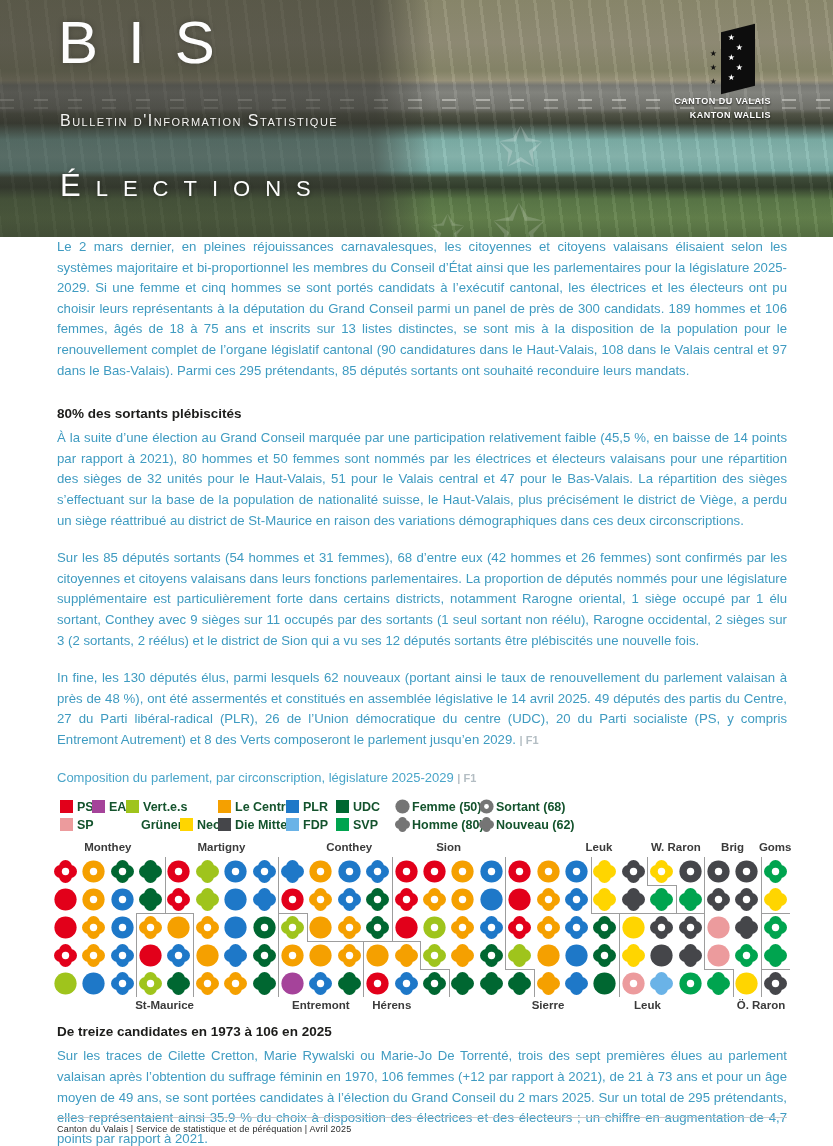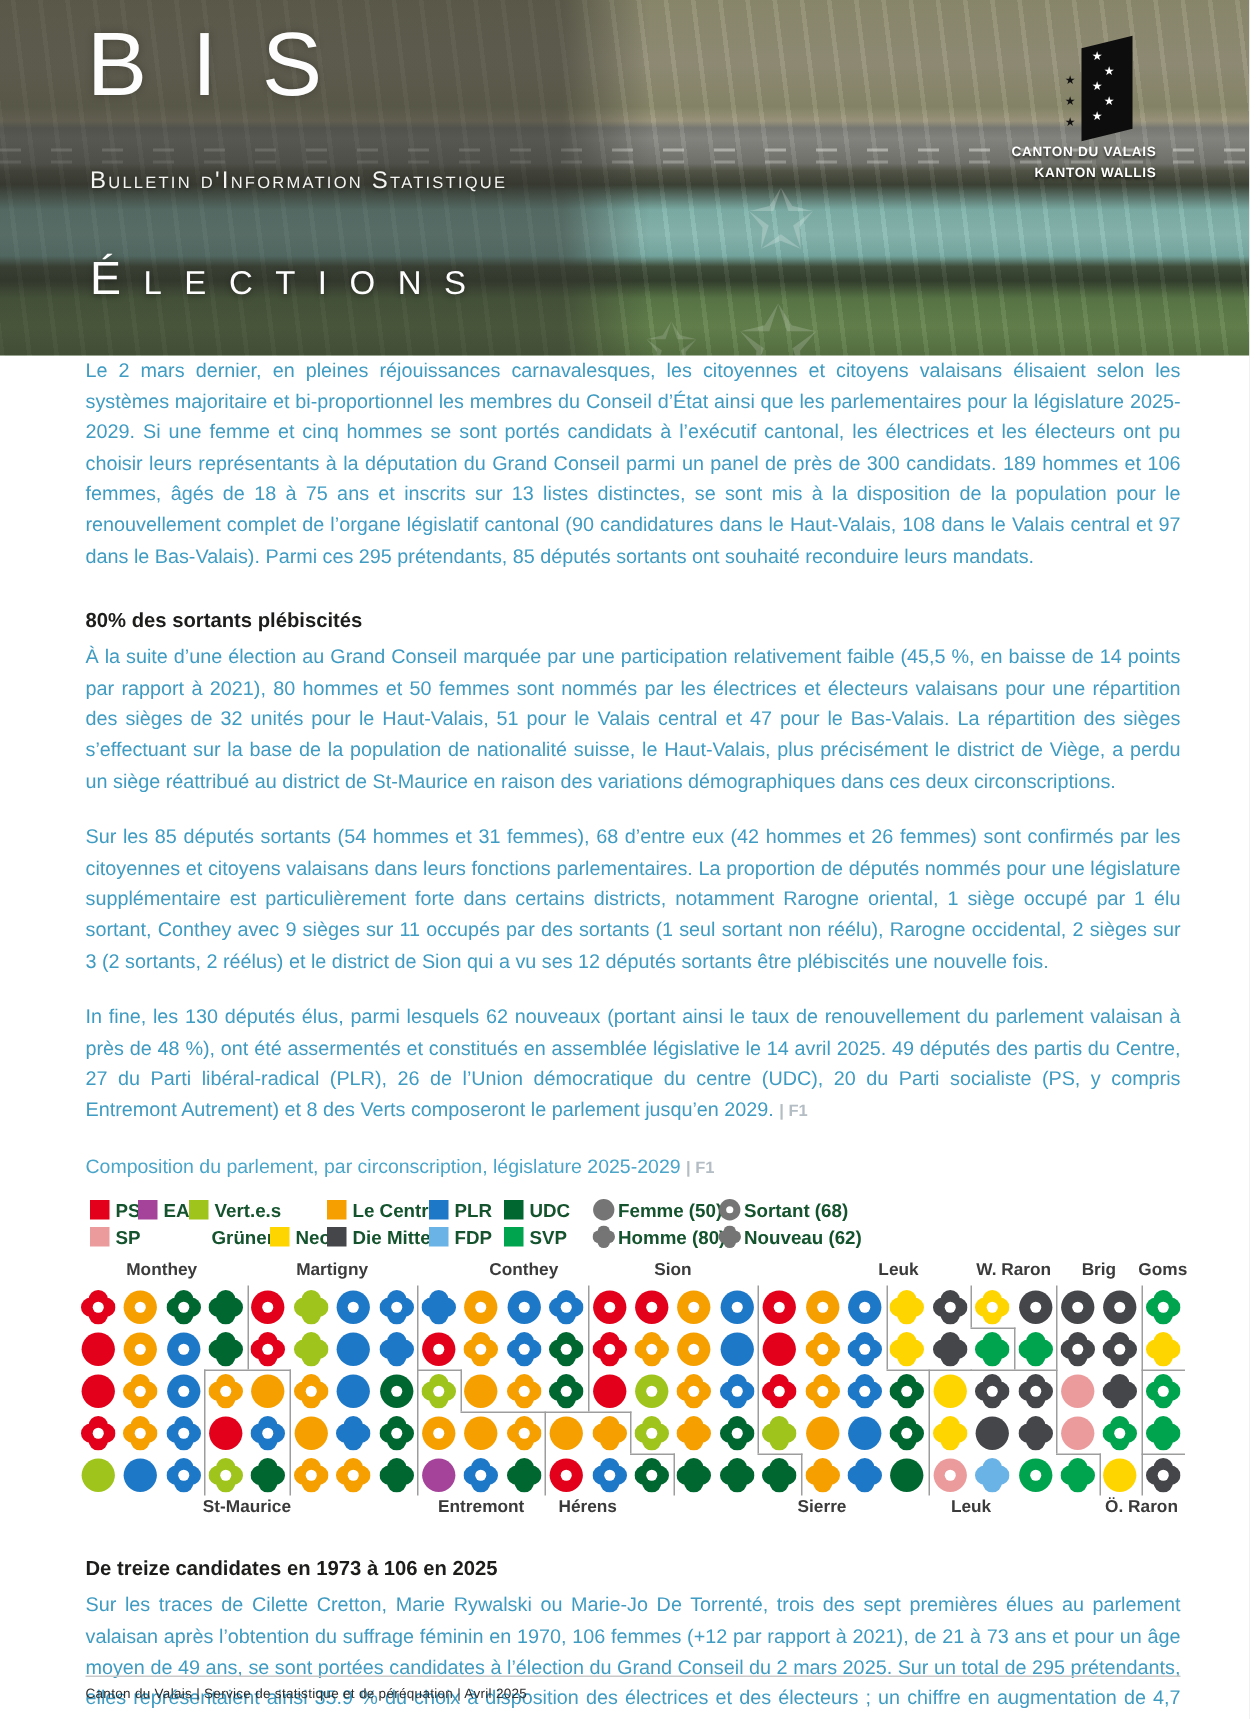--- a/index.html
+++ b/index.html
@@ -773,21 +773,21 @@
         <div class="bline" style="left: 363.2px; top: 128px; width: 29.4px; height: 1px;"></div>
         <div class="bline" style="left: 448.4px; top: 128px; width: 29.4px; height: 1px;"></div>
         <div class="bline" style="left: 533.6px; top: 72px; width: 57.8px; height: 1px;"></div>
         <div class="bline" style="left: 590.4px; top: 44px; width: 29.4px; height: 1px;"></div>
         <div class="bline" style="left: 590.4px; top: 72px; width: 57.8px; height: 1px;"></div>
         <div class="bline" style="left: 647.2px; top: 128px; width: 29.4px; height: 1px;"></div>
         <div class="bline" style="left: 704px; top: 72px; width: 29.4px; height: 1px;"></div>
         <div class="bline" style="left: 704px; top: 128px; width: 29.4px; height: 1px;"></div>
       </div>
 
-    <h2 style="margin-top:21px;">De treize candidates en 1973 à 106 en 2025</h2>
+    <h2 style="margin-top:7px;">De treize candidates en 1973 à 106 en 2025</h2>
     <p class="body-text">Sur les traces de Cilette Cretton, Marie Rywalski ou Marie-Jo De Torrenté, trois des sept premières élues au parlement valaisan après l’obtention du suffrage féminin en 1970, 106 femmes (+12 par rapport à 2021), de 21 à 73 ans et pour un âge moyen de 49 ans, se sont portées candidates à l’élection du Grand Conseil du 2 mars 2025. Sur un total de 295 prétendants, elles représentaient ainsi 35.9 % du choix à disposition des électrices et des électeurs ; un chiffre en augmentation de 4,7 points par rapport à 2021.</p>
   </div>
 
   <div id="footer">
     <div id="footer-text">Canton du Valais | Service de statistique et de péréquation | Avril 2025</div>
   </div>
 
 </div>
 
 </body></html>

